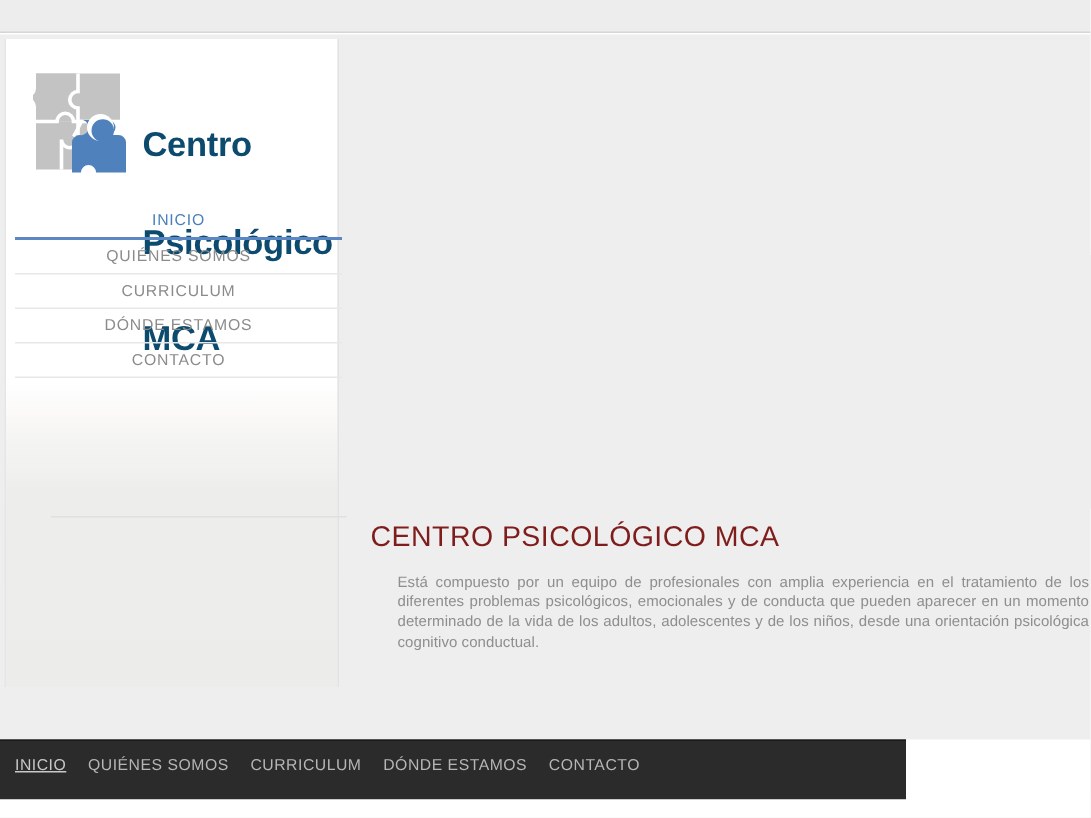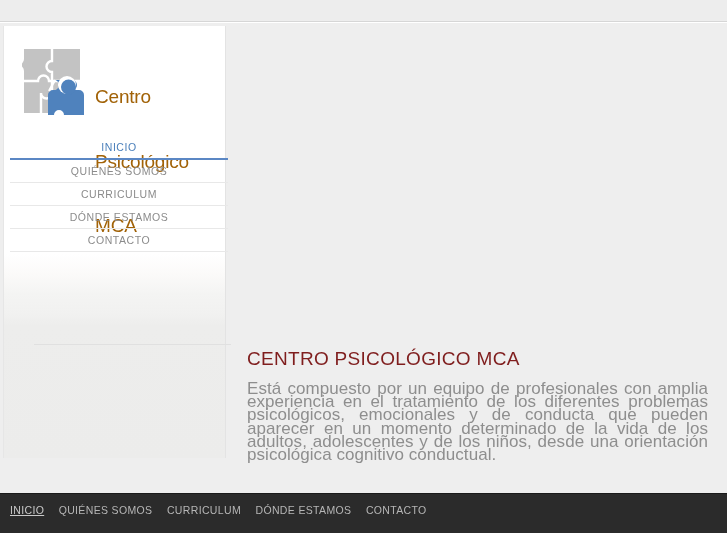--- a/index.html
+++ b/index.html
@@ -60,24 +60,24 @@
     width: 190px; height: 80px;
   }
   #logo-mark {
     position: absolute;
     left: 0; top: 2px;
     width: 64px; height: 72px;
   }
   #logo-text {
     position: absolute;
     left: 73px; top: -2px;
-    color: #a16207;
-    font-size: 19px;
+    color: #0c4a6e;
+    font-size: 23px;
     line-height: 21.5px;
-    font-weight: 400;
+    font-weight: 700;
     letter-spacing: -0.2px;
     white-space: pre;
   }
   .logo-line { display: block; }
 
   
   #sidebar-nav {
     position: absolute;
     left: 10px; top: 136px;
     width: 218px;
@@ -110,34 +110,34 @@
   }
   #content-title {
     font-size: 19px;
     color: #7f1d1d;
     font-weight: 400;
     letter-spacing: 0.3px;
     margin: 0 0 12px 0;
     line-height: 22px;
   }
   #content-paragraph {
-    margin: 0 0 0 0;
+    margin: 0 0 0 18px;
     width: 461px;
-    font-size: 17px;
+    font-size: 10px;
     line-height: 13.2px;
     color: #8e8e8e;
     text-align: justify;
     letter-spacing: 0.05px;
   }
 
   
   #footer {
     position: absolute;
     left: 0; top: 493px;
-    width: 727px; height: 40px;
+    width: 604px; height: 40px;
     background: #2b2b2b;
     border-top: 1px solid #1a1a1a;
     box-sizing: border-box;
   }
   #footer-nav {
     position: absolute;
     left: 10px; top: 6px;
     white-space: nowrap;
   }
   .footer-link {

